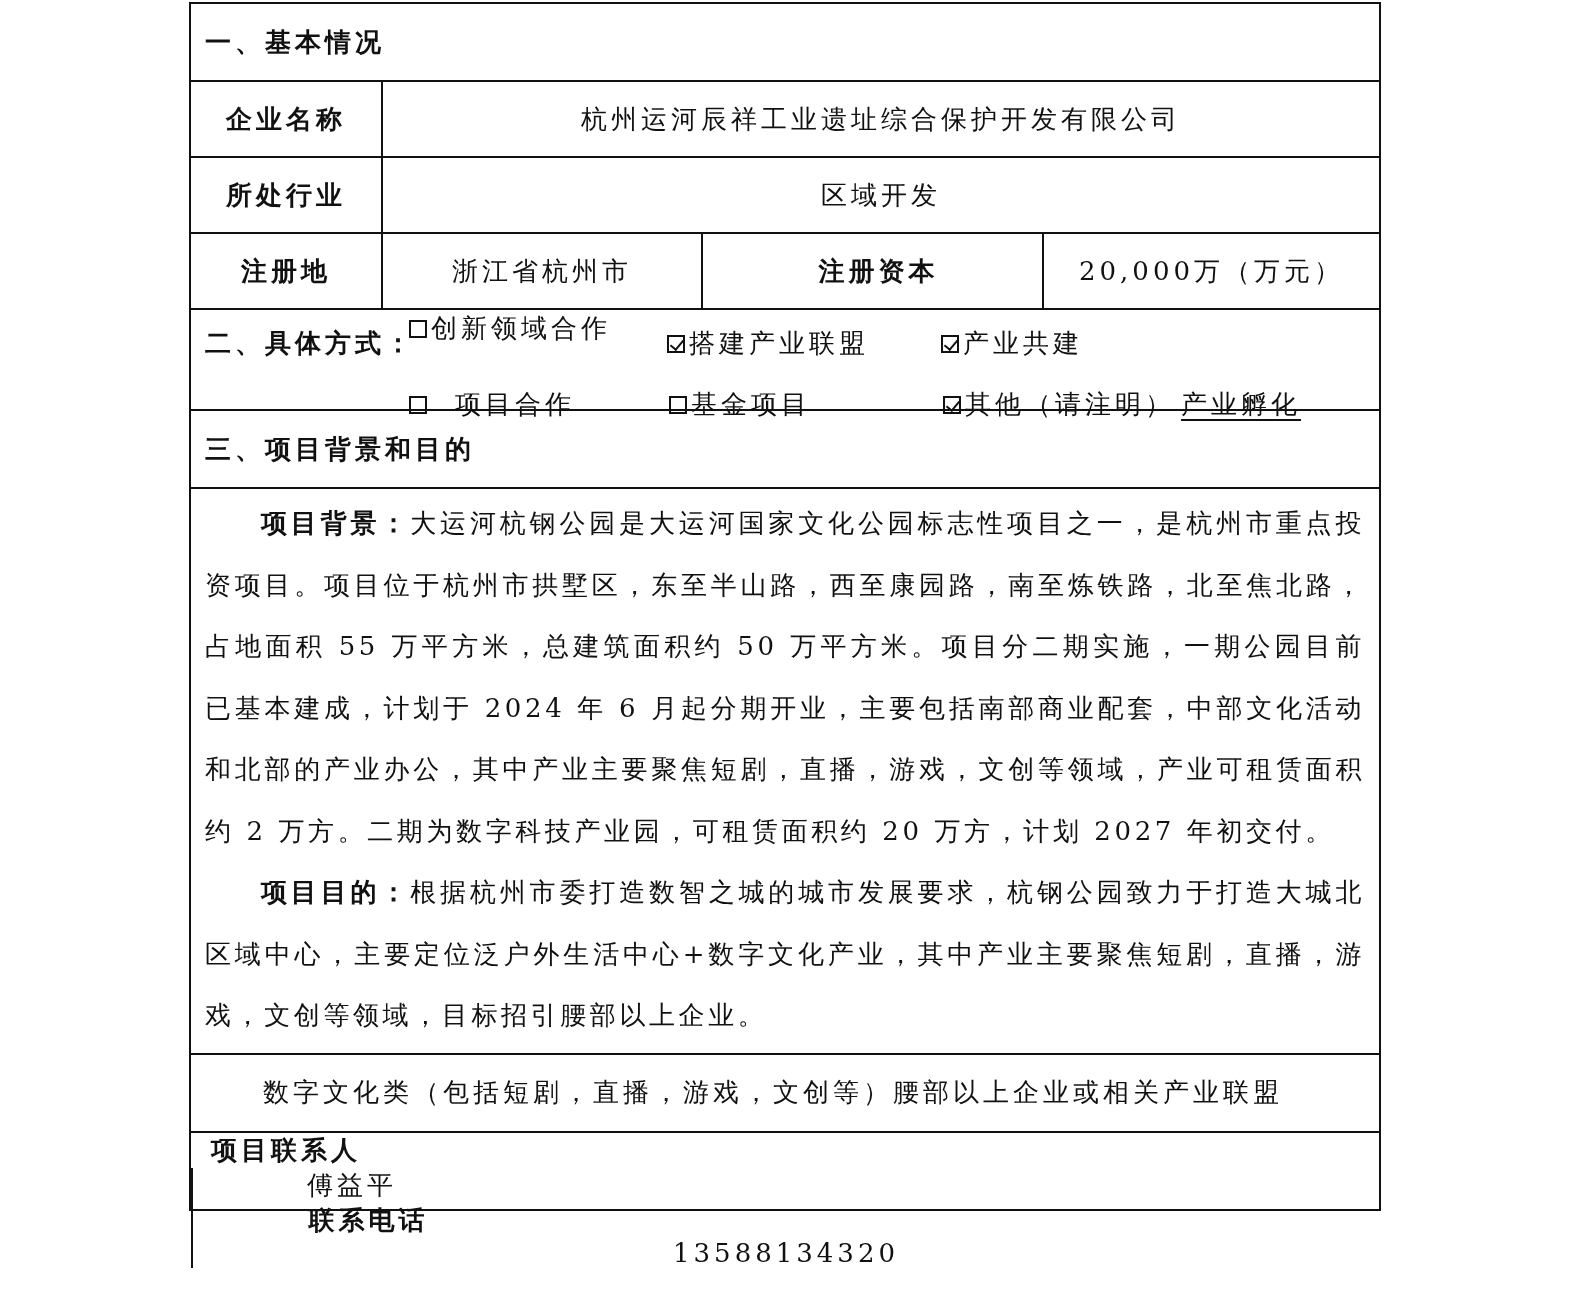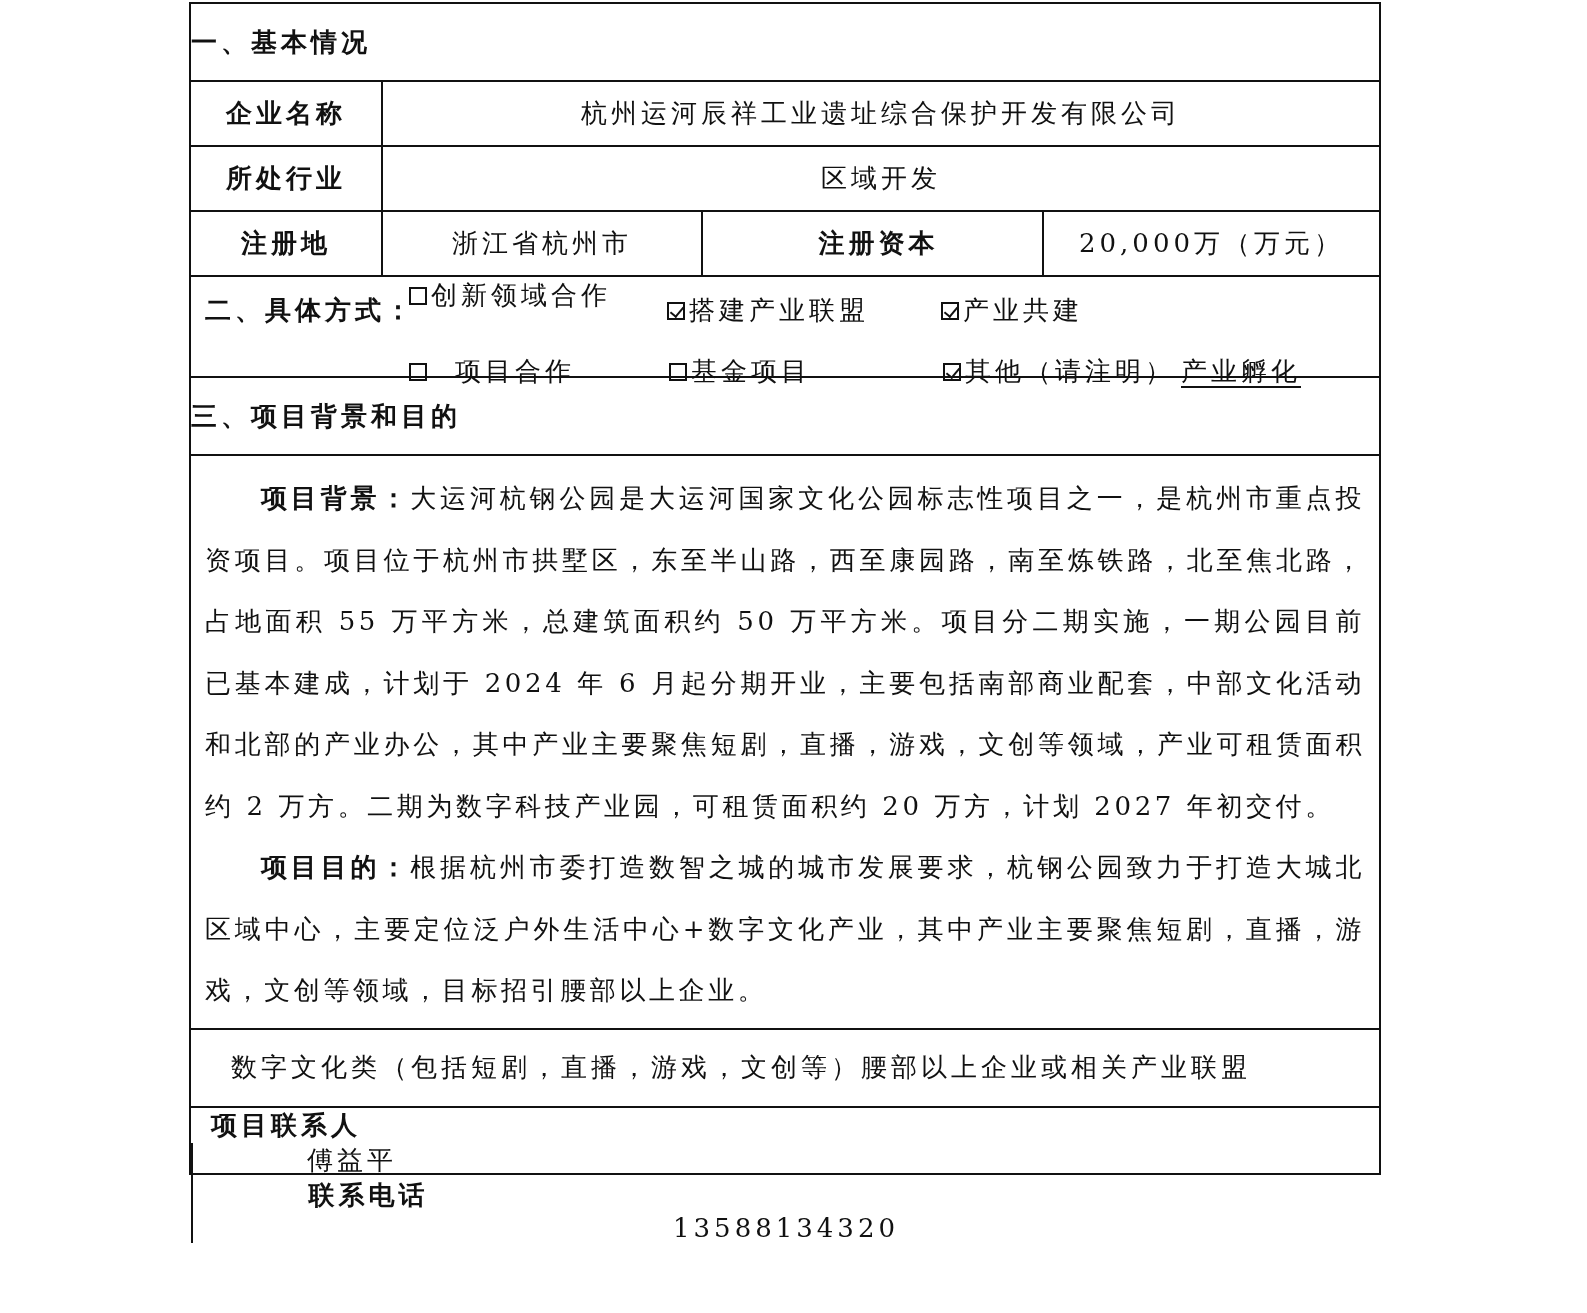--- a/index.html
+++ b/index.html
@@ -9,33 +9,33 @@
     .row { display: flex; border-bottom: 2px solid #111; box-sizing: border-box; }
     .row:last-child { border-bottom: none; flex-direction: column; }
     .cell { box-sizing: border-box; display: flex; align-items: center; justify-content: center;
             font-size: 26px; letter-spacing: 4px; }
     .cell + .cell { border-left: 2px solid #111; }
     .c1 { width: 190px; }
     .c2 { width: 320px; }
     .c3 { width: 341px; padding-left: 12px; }
     .c4 { flex: 1; }
     .bold { font-weight: bold; }
-    .h76 { height: 65px; }
-    .section-title { height: 76px; padding-left: 0; justify-content: flex-start; font-weight: bold; width: 100%; font-size: 26px; letter-spacing: 4px; }
+    .h76 { height: 76px; }
+    .section-title { height: 76px; padding-left: 14px; justify-content: flex-start; font-weight: bold; width: 100%; font-size: 26px; letter-spacing: 4px; }
     .methods { height: 99px; width: 100%; position: relative; font-size: 26px; letter-spacing: 4px; }
     .methods .lbl { position: absolute; left: 14px; top: 16px; font-weight: bold; }
     .opt { position: absolute; display: flex; align-items: center; }
     .box { display: inline-block; width: 18px; height: 18px; border: 2px solid #111; margin-right: 4px; position: relative; box-sizing: border-box; }
     .box.checked::after { content: ""; position: absolute; left: 4px; top: 0px; width: 6px; height: 11px;
                           border-right: 2.5px solid #111; border-bottom: 2.5px solid #111; transform: rotate(40deg); }
     .underline { text-decoration: underline; text-underline-offset: 6px; margin-left: 6px; }
-    .para-wrap { width: 100%; padding: 12px 14px 6px 14px; box-sizing: border-box; font-size: 26px; letter-spacing: 3.6px; line-height: 61.5px; text-align: justify; }
+    .para-wrap { width: 100%; padding: 4px 14px 6px 14px; box-sizing: border-box; font-size: 26px; letter-spacing: 3.6px; line-height: 61.5px; text-align: justify; }
     .para-wrap p { margin: 0; text-indent: 56px; }
     .para-wrap b { font-weight: bold; }
-    .req { height: 76px; width: 100%; padding-left: 40px; justify-content: flex-start; }
+    .req { height: 76px; width: 100%; padding-left: 72px; justify-content: flex-start; }
   </style>
 </head>
 <body>
 
 <div class="form">
 
   <div class="row">
     <div class="cell section-title">一、基本情况</div>
   </div>
 

